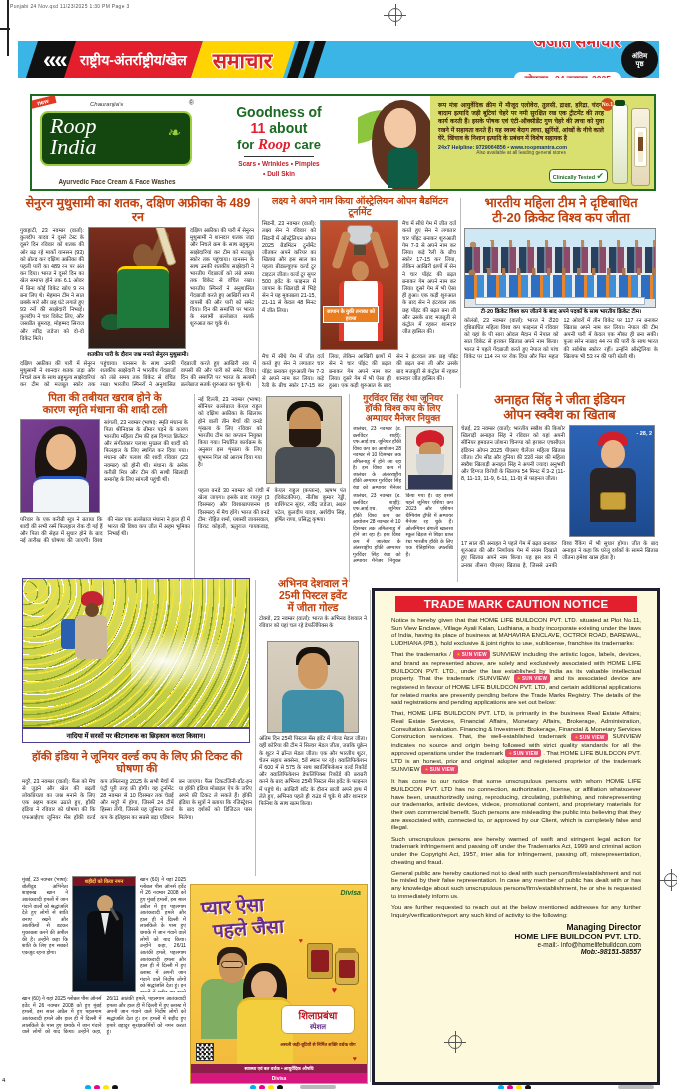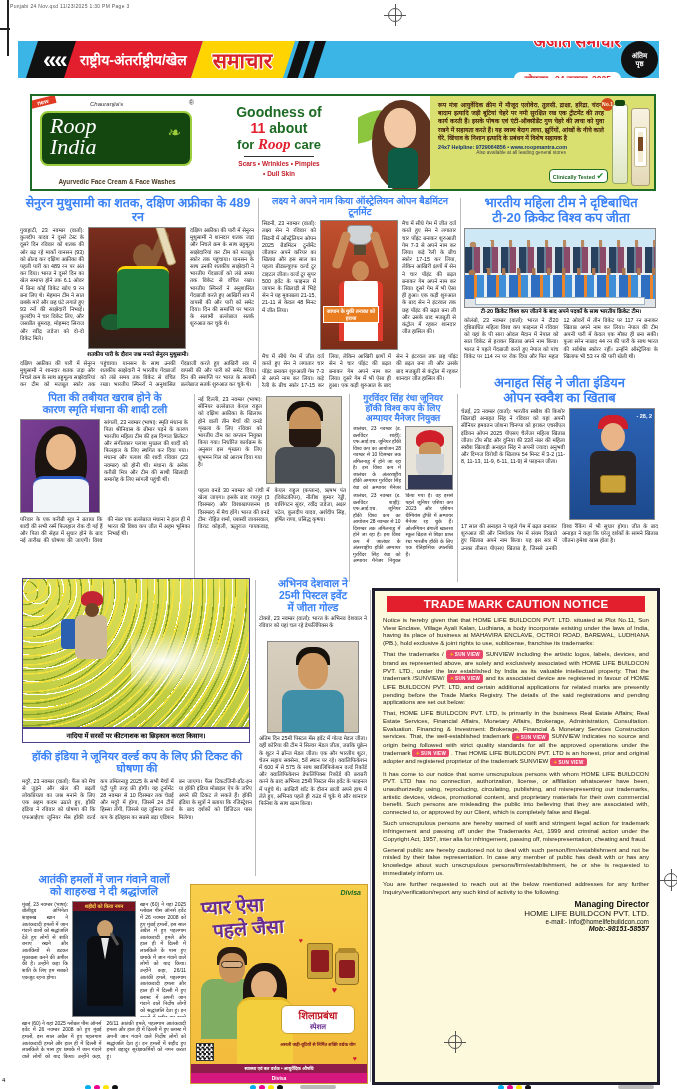--- a/index.html
+++ b/index.html
@@ -58,21 +58,21 @@
 .rm-badge{position:absolute;right:46px;bottom:6px;background:#fff;border:1px solid #1d6b24;border-radius:4px;font-size:5.4px;color:#1d6b24;font-weight:bold;padding:1px 3px}
 .rm-badge b{color:#1d8a2e;font-size:9px}
 .rm-tube1{position:absolute;right:26px;top:8px;width:16px;height:80px;background:linear-gradient(#fefefe,#dde6c0);border:1px solid #9aa86a;border-radius:3px}
 .rm-tube1::before{content:"";position:absolute;left:2px;top:-5px;right:2px;height:6px;background:#14460f;border-radius:2px}
 .rm-tube2{position:absolute;right:4px;top:12px;width:19px;height:78px;background:linear-gradient(#f7f2df,#e4d9b8);border:1px solid #a89d72;border-radius:3px}
 .rm-lbl{position:absolute;inset:18px 2px 18px 2px;background:#fff;border-radius:2px;border:1px solid #cbbf92}
 .rm-lbl::before{content:"";position:absolute;left:3px;top:4px;right:3px;bottom:4px;background:radial-gradient(circle at 50% 40%,#7a4b22 0 38%,transparent 40%),#f3ead2}
 .rm-no1{position:absolute;right:40px;top:2px;width:13px;height:13px;background:#d2491d;border-radius:50%;color:#ffd;font-size:5px;font-weight:bold;text-align:center;line-height:13px}
 
 .art{position:absolute}
-.hl{font-weight:bold;color:#3b82f6;text-align:center;line-height:1.12;font-family:"Liberation Sans","DejaVu Sans",sans-serif}
+.hl{font-weight:bold;color:#c2410c;text-align:center;line-height:1.12;font-family:"Liberation Sans","DejaVu Sans",sans-serif}
 .bt{font-size:5.4px;line-height:1.33;text-align:justify;color:#161616;overflow:hidden}
 .cols2{column-count:2;column-gap:5px}
 .cols3{column-count:3;column-gap:5px}
 .frow{display:flex;gap:4px}
 .photo{position:relative;overflow:hidden;border:1px solid #888;flex:none}
 .cap{font-size:5.6px;font-weight:bold;text-align:center;color:#000;line-height:1.2}
 .vline{position:absolute;width:1px;background:#bbb}
 
 .ph-muthu{background:linear-gradient(#7a2e1e,#4e1c12 60%,#2e2018)}
 .ph-muthu .helm{position:absolute;left:12px;bottom:18px;width:22px;height:16px;background:#1c5e31;border-radius:50% 50% 40% 40%}
@@ -134,29 +134,29 @@
 .ph-field .tank{position:absolute;left:38px;top:40px;width:16px;height:30px;background:#2b5fb0;border-radius:4px}
 .ph-srk{background:linear-gradient(#0d1a2e,#10243d 60%,#0a1422)}
 .ph-srk .bar{position:absolute;left:0;right:0;top:0;height:9px;background:#7a1420;color:#ffd34d;font-size:5px;font-weight:bold;text-align:center;line-height:9px}
 .ph-srk .face{position:absolute;left:24px;top:18px;width:16px;height:18px;background:#caa06e;border-radius:50%}
 .ph-srk .suit{position:absolute;left:14px;top:34px;width:36px;height:70px;background:#0b0d10;border-radius:8px 8px 0 0}
 .ph-srk .shirt{position:absolute;left:28px;top:36px;width:8px;height:22px;background:#e8e8e8;clip-path:polygon(0 0,100% 0,50% 100%)}
 .ph-srk .mic{position:absolute;left:40px;top:30px;width:3px;height:14px;background:#555;transform:rotate(-30deg)}
 
 .mustard-cap{border:1px solid #4a3f8f;background:#fff;font-size:6.6px;font-weight:bold;text-align:center;padding:2px 0;color:#000}
 
-.notice{position:absolute;left:372px;top:588px;width:288px;height:497px;background:#fdf9dc;border:3px solid #1e1e2e;padding:5px 8px 4px}
+.notice{position:absolute;left:372px;top:588px;width:288px;height:497px;background:#fdf9dc;border:3px solid #1e1e2e;padding:5px 16px 4px}
 .nt-title{background:#e31e2d;color:#fff;font-weight:bold;font-size:11.5px;text-align:center;padding:2px 0;margin:0 4px 4px;letter-spacing:.2px}
 .notice p{font-size:6.1px;line-height:1.26;text-align:justify;color:#1a1a1a;margin-bottom:3.5px}
 .sv{display:inline-block;background:#e8486b;border-radius:2px;padding:1px 3px;line-height:1;vertical-align:middle;white-space:nowrap}
 .sv .sun{color:#ffd400;font-size:5px;margin-right:1px}
 .sv .t{color:#fff;font-weight:bold;font-size:4.6px;letter-spacing:.3px}
 .nt-sign{text-align:right;margin-top:4px}
 .nt-sign .s1{font-weight:bold;font-size:8.5px}
-.nt-sign .s2{font-weight:normal;font-size:8px;color:#111}
+.nt-sign .s2{font-weight:bold;font-size:8px;color:#111}
 .nt-sign .s3{font-size:6.5px}
 .nt-sign .s4{font-size:7px;font-style:italic;font-weight:bold}
 
 .shilad{position:absolute;left:190px;top:884px;width:178px;height:200px;background:linear-gradient(#f8ce4b,#f2b93a);overflow:hidden;border:1px solid #caa12d}
 .sh-h1{position:absolute;left:10px;top:8px;color:#6a2d8f;font-weight:bold;font-size:19px;transform:rotate(-4deg);text-shadow:1px 1px #fff}
 .sh-h2{position:absolute;left:22px;top:30px;color:#6a2d8f;font-weight:bold;font-size:19px;transform:rotate(-4deg);text-shadow:1px 1px #fff}
 .sh-brand{position:absolute;right:6px;top:4px;color:#1d6b24;font-size:7px;font-weight:bold;font-style:italic}
 .sh-man-hair{position:absolute;left:26px;top:62px;width:30px;height:18px;background:#2a1c12;border-radius:12px 12px 0 0}
 .sh-man-face{position:absolute;left:28px;top:68px;width:26px;height:30px;background:#c9935e;border-radius:46%}
 .sh-glass{position:absolute;left:30px;top:76px;width:22px;height:7px;border:1.5px solid #3a2a18;border-radius:4px;background:rgba(255,255,255,.25)}
@@ -356,21 +356,21 @@
       <div class="photo ph-sikh" style="width:48px;height:64px">
         <div class="turb"></div>
           <div class="face"></div>
         <div class="beard"></div>
           <div class="coat"></div>
       </div>
     </div>
     <div class="bt cols2" style="height:86px;margin-top:3px;font-size:4.9px">जालंधर, 23 नवम्बर (ड. बलविंदर शाही): एफ.आई.एच. जूनियर हॉकी विश्व कप का आयोजन 28 नवम्बर से 10 दिसम्बर तक तमिलनाडु में होने जा रहा है। इस विश्व कप में जालंधर के अंतरराष्ट्रीय हॉकी अम्पायर गुरविंदर सिंह रंधा को अम्पायर मैनेजर नियुक्त किया गया है। वह इससे पहले जूनियर एशिया कप 2023 और एशियन चैम्पियंस ट्रॉफी में अम्पायर मैनेजर रह चुके हैं। ओलम्पियन बंगाली खालसा स्कूल बिड़ज से शिक्षा प्राप्त रंधा भारतीय हॉकी के लिए एक ऐतिहासिक उपलब्धि हैं।</div>
   </div>
 
-  <div class="art" style="left:461px;top:376px;width:197px;height:192px">
+  <div class="art" style="left:461px;top:393px;width:197px;height:192px">
     <div class="hl" style="font-size:13px">
       <span>अनाहत सिंह ने जीता इंडियन</span><br>
       <span>ओपन स्क्वैश का खिताब</span>
     </div>
     <div class="frow" style="margin-top:3px">
       <div class="bt" style="width:104px;height:112px">चेन्नई, 23 नवम्बर (वार्ता): भारतीय स्क्वैश की किशोर खिलाड़ी अनाहत सिंह ने रविवार को यहां अपनी सीनियर हमवतन जोशना चिनप्पा को हराकर एचसीएल इंडियन ओपन 2025 पीएसए चैलेंजर महिला खिताब जीता। टॉप सीड और दुनिया की 33वें नंबर की महिला स्क्वैश खिलाड़ी अनाहत सिंह ने अपनी ज्यादा अनुभवी और दिग्गज विरोधी के खिलाफ 54 मिनट में 3-2 (11-8, 11-13, 11-9, 6-11, 11-9) से फाइनल जीता।</div>
       <div class="photo ph-anahat" style="width:86px;height:112px">
         <div class="cap"></div>
           <div class="face"></div>
         <div class="top"></div>
@@ -406,24 +406,20 @@
     </div>
     <div class="bt" style="height:158px">अंतिम दिन 25मी पिस्टल मेंस इवेंट में गोल्ड मेडल जीता। वहीं कोरिया की टीम ने सिल्वर मेडल जीता, जबकि यूक्रेन के शूटर ने ब्रॉन्ज मेडल जीता। एक और भारतीय शूटर, चेतन सहाय सक्सेना, 5वें स्थान पर रहे। क्वालिफिकेशन में 600 में से 575 के साथ क्वालिफिकेशन वर्ल्ड रिकॉर्ड और क्वालिफिकेशन डेफलिंपिक्स रिकॉर्ड की बराबरी करने के बाद अभिनव 25मी पिस्टल मेंस इवेंट के फाइनल में पहुंचे थे। आखिरी शॉट के दौरान बाजी अपने हाथ में लेते हुए, अभिनव पहले ही राउंड में चूके थे और शानदार फिनिश के साथ खत्म किया।</div>
   </div>
 
   <div class="art" style="left:22px;top:750px;width:230px;height:122px">
     <div class="hl" style="font-size:11px">हॉकी इंडिया ने जूनियर वर्ल्ड कप के लिए फ्री टिकट की घोषणा की</div>
     <div class="bt cols3" style="height:96px;margin-top:3px">मदुरै, 23 नवम्बर (वार्ता): फैंस को मैच से जुड़ने और खेल की बढ़ती लोकप्रियता का जश्न मनाने के लिए एक अहम कदम उठाते हुए, हॉकी इंडिया ने रविवार को घोषणा की कि एफआईएच जूनियर मेंस हॉकी वर्ल्ड कप तमिलनाडु 2025 के सभी मैचों में एंट्री पूरी तरह फ्री होगी। यह टूर्नामेंट 28 नवम्बर से 10 दिसम्बर तक चेन्नई और मदुरै में होगा, जिसमें 24 टीमें हिस्सा लेंगी, जिससे यह जूनियर वर्ल्ड कप के इतिहास का सबसे बड़ा एडिशन बन जाएगा। फैंस टिकटजिनी-डॉट-इन या हॉकी इंडिया मोबाइल ऐप के जरिए अपने फ्री टिकट ले सकते हैं। हॉकी इंडिया के सूत्रों ने बताया कि रजिस्ट्रेशन के बाद दर्शकों को डिजिटल पास मिलेगा।</div>
   </div>
 
   <div class="art" style="left:22px;top:873px;width:164px;height:212px">
-    <div class="hl" style="font-size:11px">
-      <span>आतंकी हमलों में जान गंवाने वालों</span><br>
-      <span>को शाहरुख ने दी श्रद्धांजलि</span>
-    </div>
     <div class="frow" style="margin-top:3px">
       <div class="bt" style="width:46px;height:116px;font-size:5px">मुंबई, 23 नवम्बर (भाषा): बॉलीवुड अभिनेता शाहरुख खान ने आतंकवादी हमलों में जान गंवाने वालों को श्रद्धांजलि देते हुए लोगों से शांति बनाए रखने और आतंकियों से डटकर मुकाबला करने की अपील की है। उन्होंने कहा कि शांति के लिए हम सबको एकजुट रहना होगा।</div>
       <div class="photo ph-srk" style="width:64px;height:116px">
         <div class="bar">शहीदों को किया नमन</div>
         <div class="face"></div>
           <div class="suit"></div>
         <div class="shirt"></div>
           <div class="mic"></div>
       </div>
       <div class="bt" style="width:46px;height:116px;font-size:5px">खान (60) ने यहां 2025 ग्लोबल पीस ऑनर्स इवेंट में 26 नवम्बर 2008 को हुए मुंबई हमलों, इस साल अप्रैल में हुए पहलगाम आतंकवादी हमले और हाल ही में दिल्ली में लालकिले के पास हुए धमाके में जान गंवाने वाले लोगों को याद किया। उन्होंने कहा, 26/11 आतंकी हमले, पहलगाम आतंकवादी हमला और हाल ही में दिल्ली में हुए ब्लास्ट में अपनी जान गंवाने वाले निर्दोष लोगों को श्रद्धांजलि देता हूं। इन हमलों में शहीद हुए हमारे बहादुर सुरक्षाकर्मियों को नमन करता हूं।</div>

